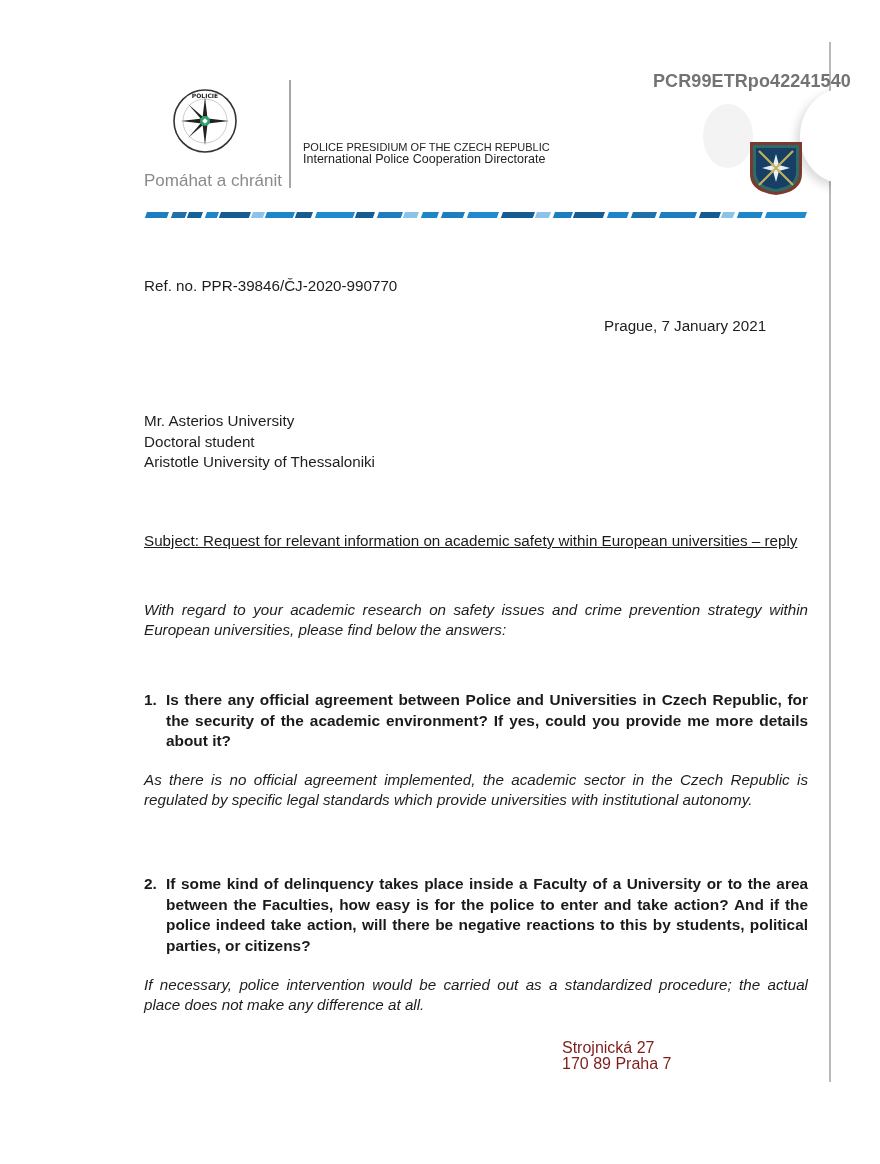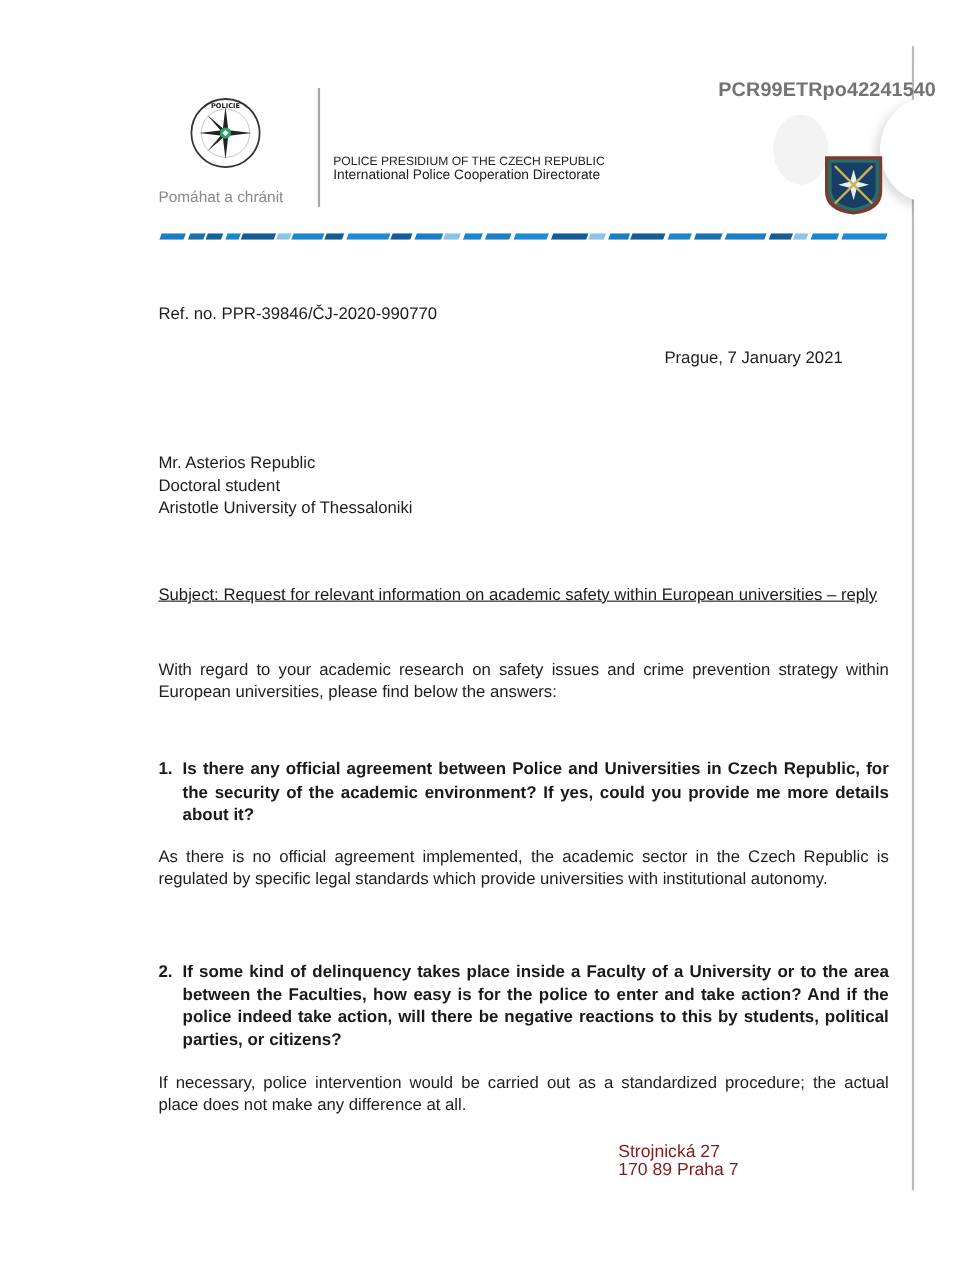--- a/index.html
+++ b/index.html
@@ -12,37 +12,37 @@
   
   .page-edge { left: 829px; top: 42px; width: 2px; height: 1040px; background: #b9b9b9; }
   .curl { left: 800px; top: 88px; width: 90px; height: 96px; border-radius: 50%;
           background: #ffffff; box-shadow: -4px 4px 10px rgba(0,0,0,0.15); }
   .curl-cover { left: 831px; top: 60px; width: 60px; height: 140px; background: #ffffff; }
   .ghost { left: 703px; top: 104px; width: 50px; height: 64px; border-radius: 50%; background: #f3f3f3; }
 
   .docnum { left: 653px; top: 71px; font-size: 18px; font-weight: bold; color: #737373; letter-spacing: 0.1px; }
 
   .logo { left: 172px; top: 88px; width: 66px; height: 66px; }
-  .motto { left: 144px; top: 171px; font-size: 14px; color: #8a8a8a; }
+  .motto { left: 144px; top: 171px; font-size: 17px; color: #8a8a8a; }
   .vline { left: 289px; top: 80px; width: 2px; height: 108px; background: #a7a7a7; }
   .org1 { left: 303px; top: 141px; font-size: 11px; color: #222; }
   .org2 { left: 303px; top: 152px; font-size: 12.5px; color: #222; text-align: center; }
   .crest { left: 748px; top: 140px; width: 56px; height: 56px; }
 
   .stripe { left: 143px; top: 212px; width: 664px; height: 6px; }
 
   .text { font-size: 15.2px; line-height: 20px; color: #1d1d1d; }
   .ref { left: 144px; top: 276px; }
   .date { left: 604px; top: 316px; }
   .addr { left: 144px; top: 411px; }
   .addr div { height: 20.5px; }
 
   .subject { left: 144px; top: 530px; width: 664px; font-weight: normal; text-decoration: underline;
              font-size: 15.2px; line-height: 21px; }
-  .para { width: 664px; text-align: justify; text-align-last: left; }
+  .para { width: 664px; text-align: justify; text-align-last: left; font-style: italic; }
   .intro { left: 144px; top: 600px; }
   .q { left: 144px; width: 664px; font-weight: bold; font-size: 15.4px; line-height: 20.5px; display: flex; }
   .q .num { width: 22px; flex: none; }
   .q .qtext { flex: 1; text-align: justify; text-align-last: left; }
   .q1 { top: 690px; }
   .a1 { left: 144px; top: 770px; }
   .q2 { top: 874px; }
   .a2 { left: 144px; top: 975px; }
   .footer { left: 562px; top: 1040px; font-size: 16px; line-height: 16px; color: #7f1d1d; }
 </style>
@@ -118,21 +118,21 @@
     <rect x="580" y="0" width="12" height="6" fill="#8cc3e8"></rect>
     <rect x="596" y="0" width="24" height="6" fill="#1c86c9"></rect>
     <rect x="624" y="0" width="40" height="6" fill="#1f8ad0"></rect>
   </g>
 </svg>
 
 <div class="abs text ref">Ref. no. PPR-39846/ČJ-2020-990770</div>
 <div class="abs text date">Prague, 7 January 2021</div>
 
 <div class="abs text addr">
-  <div>Mr. Asterios Republic</div>
+  <div>Mr. Asterios University</div>
   <div>Doctoral student</div>
   <div>Aristotle University of Thessaloniki</div>
 </div>
 
 <div class="abs subject">Subject: Request for relevant information on academic safety within European universities – reply</div>
 
 <div class="abs text para intro">With regard to your academic research on safety issues and crime prevention strategy within European universities, please find below the answers:</div>
 
 <div class="abs q q1">
   <span class="num">1.</span>

